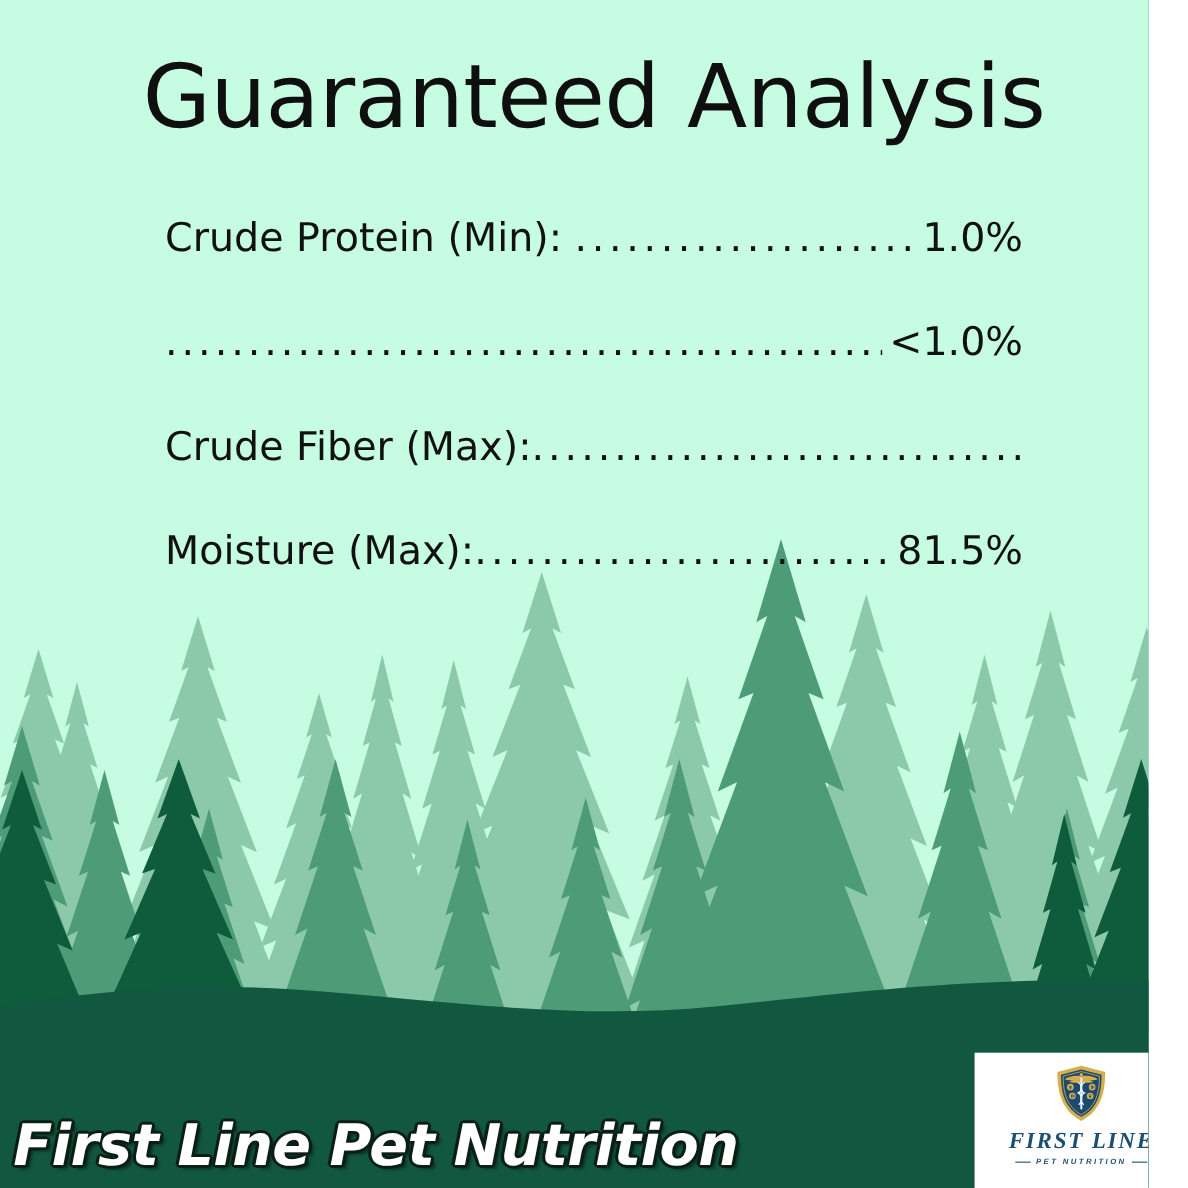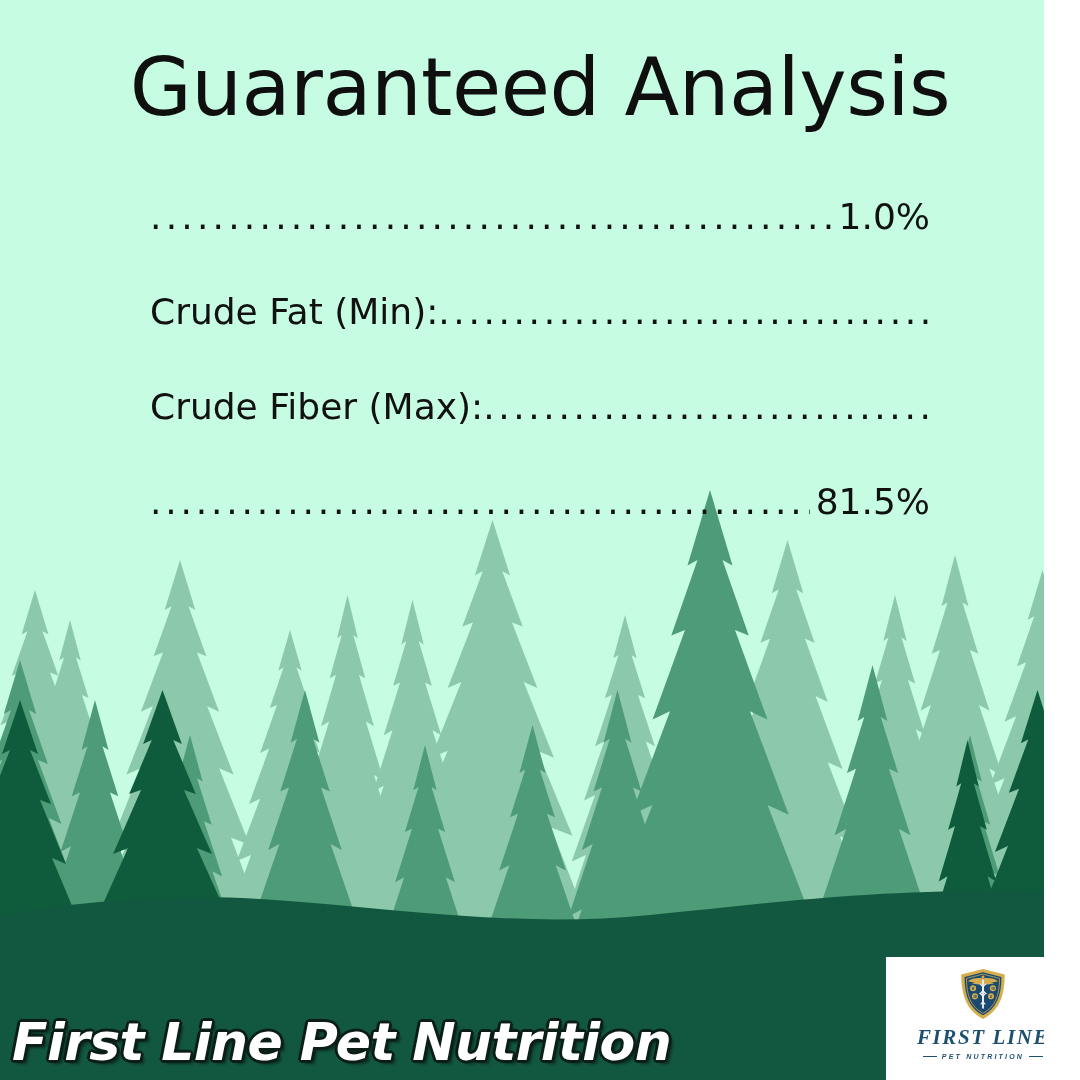--- a/index.html
+++ b/index.html
@@ -172,35 +172,37 @@
                C 780 902, 900 885, 1080 893
                L1080 1080 L0 1080 Z"></path>
     </svg>
   </div>
 
   <div id="title">Guaranteed Analysis</div>
 
   <div id="rows">
 
     <div class="row r1">
+      <span class="label">Crude Protein (Min): </span>
       <span class="leaders">..................................................</span>
       <span class="value">1.0%</span>
     </div>
 
     <div class="row r2">
-      <span class="label">Crude Fat (Min):</span>
-      <span class="leaders">..................................................</span>
+      <span class="leaders">..................................................</span>
+      <span class="value">&lt;1.0%</span>
     </div>
 
     <div class="row r3">
       <span class="label">Crude Fiber (Max):</span>
       <span class="leaders">..................................................</span>
     </div>
 
     <div class="row r4">
+      <span class="label">Moisture (Max):</span>
       <span class="leaders">..................................................</span>
       <span class="value">81.5%</span>
     </div>
 
   </div>
 
   <div id="wordmark">First Line Pet Nutrition</div>
 
   <div id="logo-card">
 

